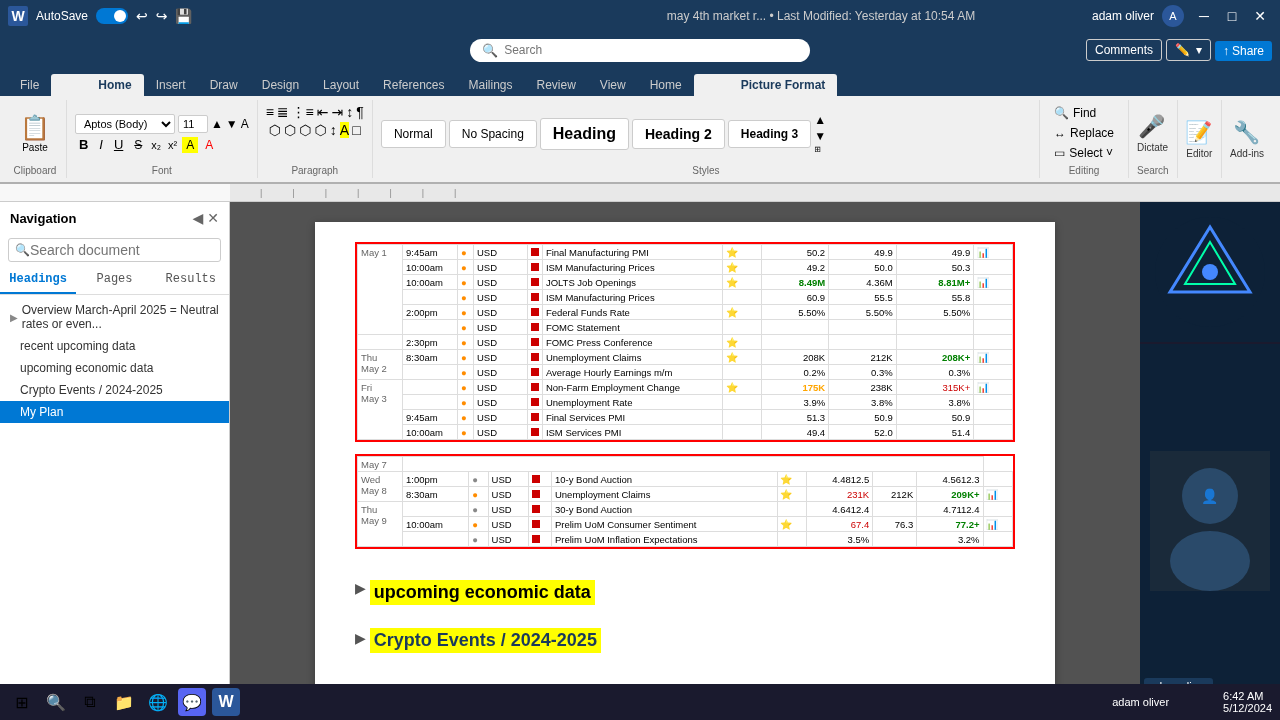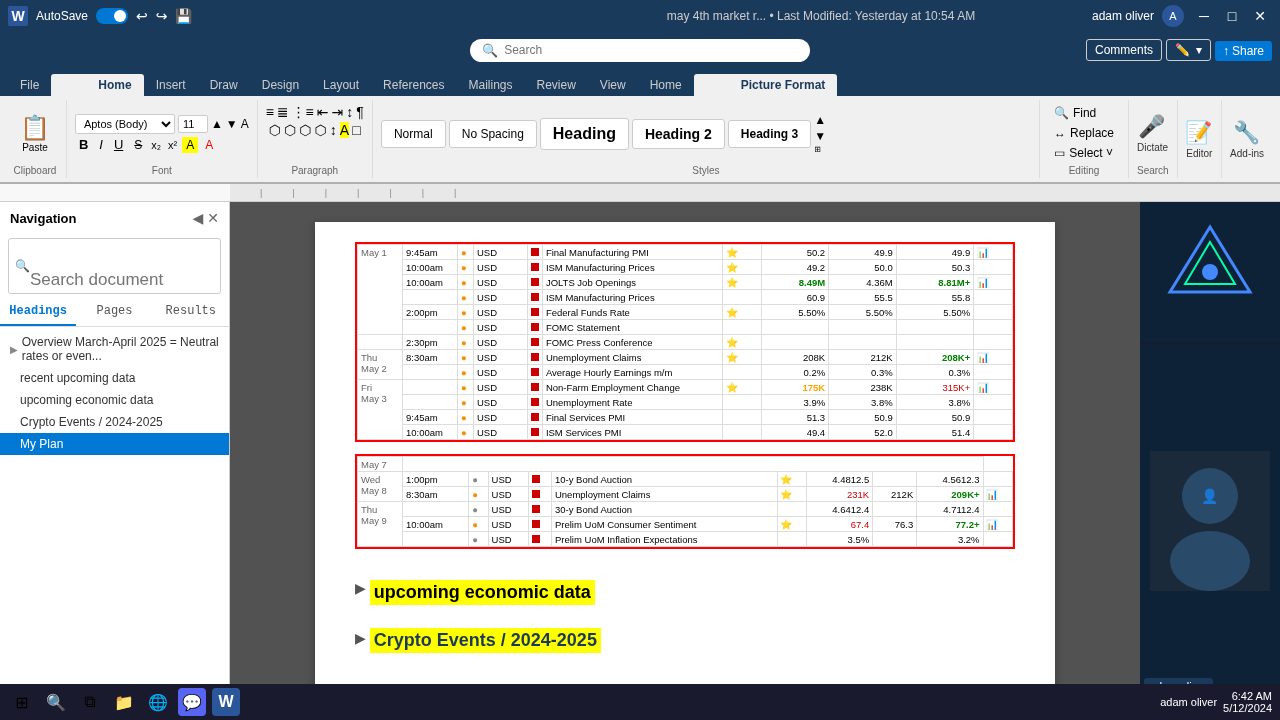--- a/index.html
+++ b/index.html
@@ -160,21 +160,21 @@
       align-items: center;
       padding: 0 8px;
       gap: 4px;
       position: fixed;
       bottom: 0;
       width: 1280px;
     }
     .taskbar-left { display: flex; align-items: center; gap: 6px; }
     .taskbar-icon { width: 28px; height: 28px; display: flex; align-items: center; justify-content: center; border-radius: 4px; cursor: pointer; font-size: 16px; }
     .taskbar-right { margin-left: auto; display: flex; align-items: center; gap: 6px; color: white; font-size: 11px; }
-    .taskbar-clock { text-align: right; }
+    .taskbar-clock { text-align: left; margin-left: 48px; }
 
     
     .right-panel {
       width: 140px;
       background: #1a1a2e;
       display: flex;
       flex-direction: column;
     }
     .avatar-top { width: 140px; height: 140px; background: #0d2137; display: flex; align-items: center; justify-content: center; overflow: hidden; }
     .avatar-bottom { flex: 1; background: #0d2137; margin-top: 2px; display: flex; align-items: center; justify-content: center; overflow: hidden; position: relative; }
@@ -503,21 +503,21 @@
     <div class="nav-panel">
       <div class="nav-header">
         <span class="nav-title">Navigation</span>
         <div class="nav-controls">
           <span class="nav-control-btn">◀</span>
           <span class="nav-control-btn">✕</span>
         </div>
       </div>
       <div class="nav-search">
         <span>🔍</span>
-        <input type="text" style="border: none; outline: none; font-size: 17px; flex: 1 1 0%; background: transparent; margin-top: 28px;" placeholder="Search document">
+        <input type="text" style="border: none; outline: none; font-size: 14px; flex: 1 1 0%; background: transparent;" placeholder="Search document">
       </div>
       <div class="nav-tabs">
         <div class="nav-tab active">Headings</div>
         <div class="nav-tab">Pages</div>
         <div class="nav-tab">Results</div>
       </div>
       <div class="nav-items">
         <div class="nav-item">
           <span class="arrow-icon">▶</span>
           <span>Overview March-April 2025 = Neutral rates or even...</span>

